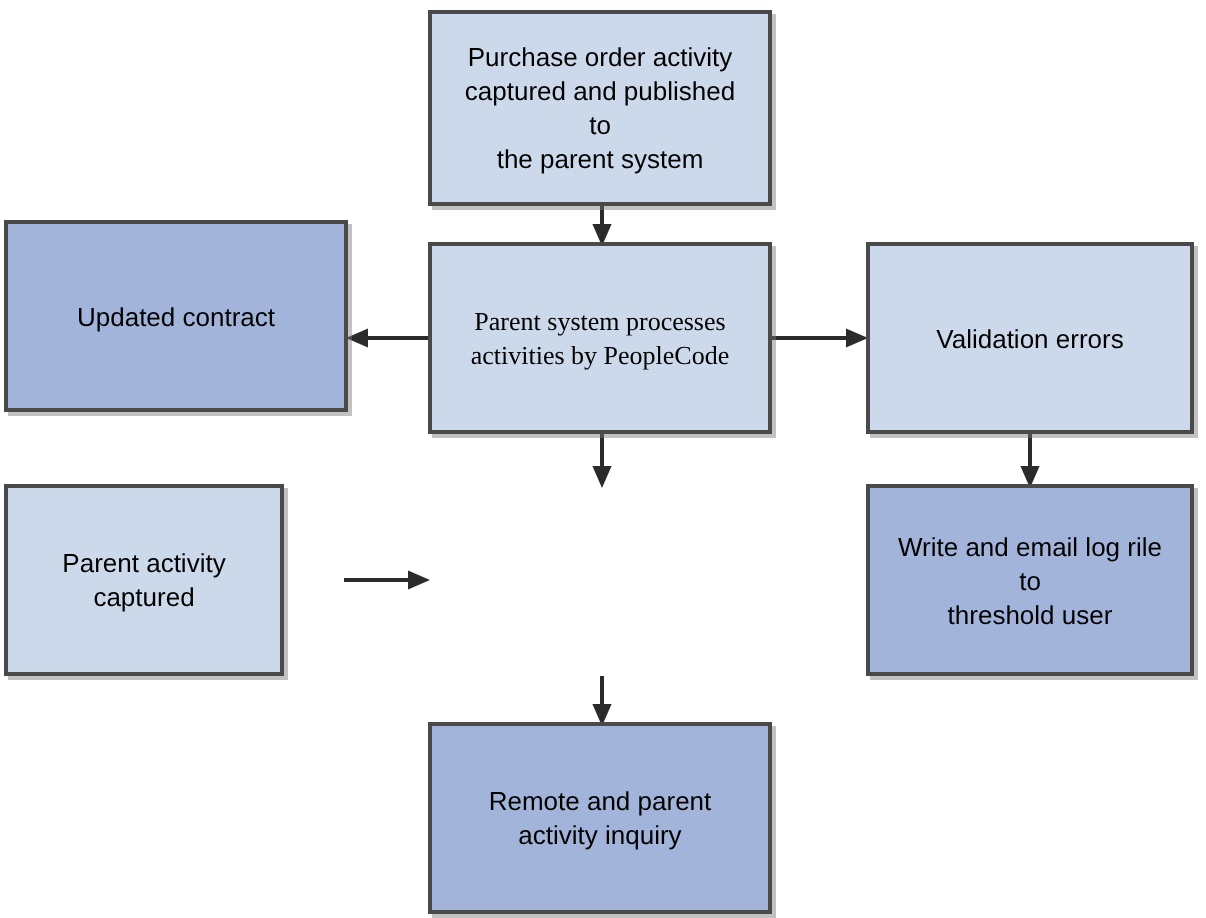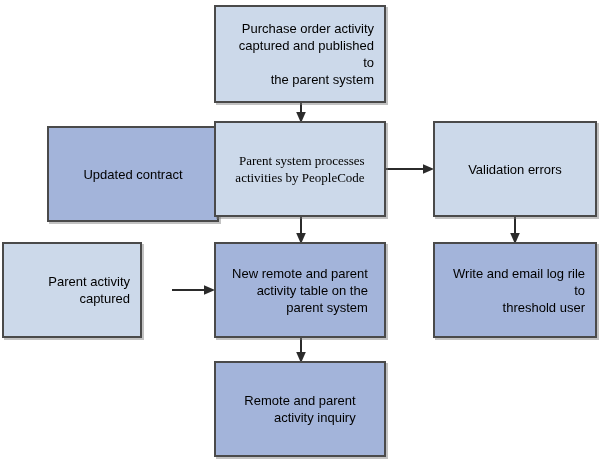--- a/index.html
+++ b/index.html
@@ -18,21 +18,21 @@
     background: #ffffff;
     overflow: hidden;
   }
   .node {
     position: absolute;
     box-sizing: border-box;
     border: 2px solid #4a4a4a;
     display: flex;
     align-items: center;
     justify-content: center;
-    text-align: right;
+    text-align: center;
     font-size: 13px;
     line-height: 17px;
     color: #000000;
     padding: 4px 10px;
     box-shadow: 2px 2px 0 rgba(120,120,120,0.45);
   }
   .node .label {
     display: block;
     white-space: pre-line;
   }
@@ -98,42 +98,37 @@
       <polygon points="7,25 2.2,14 11.8,14" fill="#2b2b2b"></polygon>
     </svg>
   </div>
 
   <div class="node fill-light" style="left:214px; top:5px; width:172px; height:98px;">
     <span class="label">Purchase order activity
 captured and published to
 the parent system</span>
   </div>
 
-  <div class="node fill-dark" style="left:2px; top:126px; width:172px; height:96px;margin-left:45px;">
+  <div class="node fill-dark" style="left:2px; top:110px; width:172px; height:96px;">
     <span class="label">Updated contract</span>
   </div>
 
   <div class="node fill-light" style="left:214px; top:121px; width:172px; height:96px;font-family:Liberation Serif, serif;">
     <span class="label">Parent system processes
 activities by PeopleCode</span>
   </div>
 
   <div class="node fill-light" style="left:433px; top:121px; width:164px; height:96px;">
     <span class="label">Validation errors</span>
   </div>
 
   <div class="node fill-light" style="left:2px; top:242px; width:140px; height:96px;">
     <span class="label">Parent activity captured</span>
   </div>
 
-  <div class="node fill-dark" style="left:214px; top:242px; width:172px; height:96px;">
-    <span class="label">New remote and parent
-activity table on the
-parent system</span>
-  </div>
 
   <div class="node fill-dark" style="left:214px; top:361px; width:172px; height:96px;">
     <span class="label">Remote and parent
 activity inquiry</span>
   </div>
 
   <div class="node fill-dark" style="left:433px; top:242px; width:164px; height:96px;">
     <span class="label">Write and email log rile to
 threshold user</span>
   </div>

